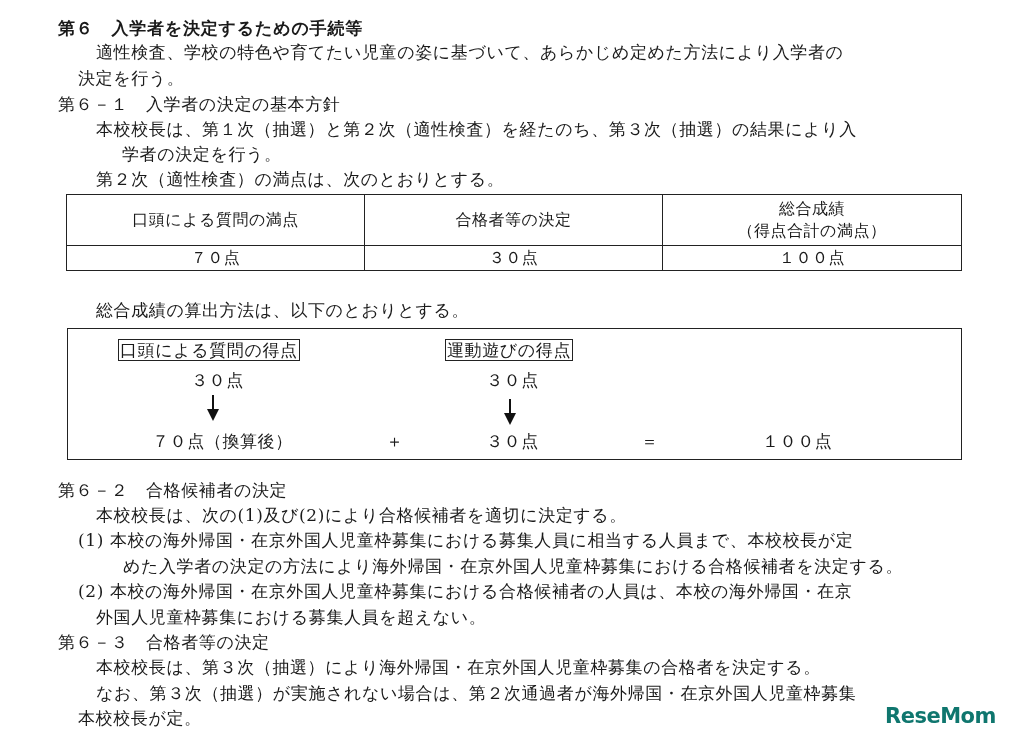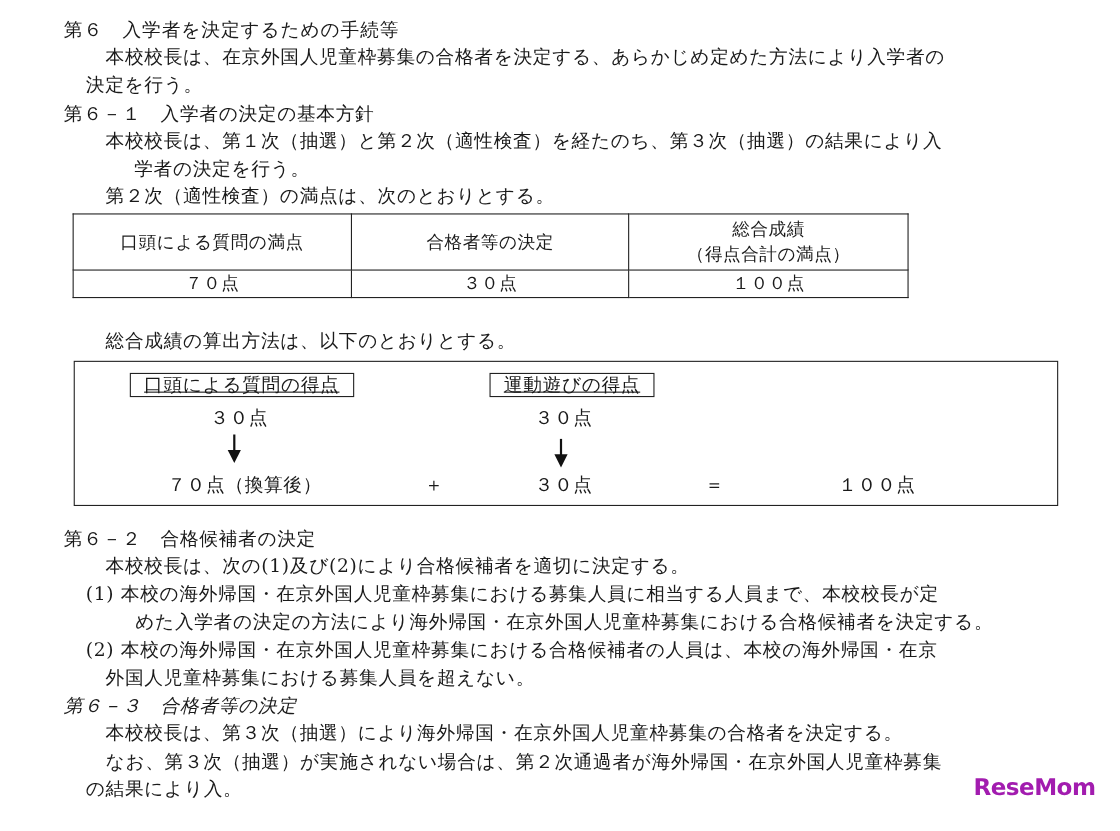--- a/index.html
+++ b/index.html
@@ -2,38 +2,38 @@
 <html><head>
   <meta charset="utf-8">
   <style>
     html, body { margin: 0; padding: 0; background: #ffffff; }
     body {
       width: 1018px; height: 755px; position: relative; overflow: hidden;
       font-family: "DejaVu Serif", "Liberation Serif", serif;
       color: #1a1a1a;
     }
     .line { position: absolute; font-size: 17px; line-height: 22px; white-space: nowrap; letter-spacing: 0.6px; }
-    .bold { font-family: "DejaVu Sans", "Liberation Sans", sans-serif; font-weight: normal; letter-spacing: 0.8px; }
-    table.scores { position: absolute; left: 66px; top: 194px; width: 760px; border-collapse: collapse; font-size: 16px; letter-spacing: 0.5px; border-radius: 10px; }
+    .bold { font-family: "DejaVu Sans", "Liberation Sans", sans-serif; font-weight: bold; letter-spacing: 0.8px; }
+    table.scores { position: absolute; left: 66px; top: 194px; width: 896px; border-collapse: collapse; font-size: 16px; letter-spacing: 0.5px; border-radius: 10px; }
     table.scores td { border: 1.5px solid #222; text-align: center; vertical-align: middle; padding: 0; }
     table.scores tr.head td { height: 50px; line-height: 22px; }
     table.scores tr.vals td { height: 24px; line-height: 22px; }
     .calcbox { position: absolute; left: 67px; top: 328px; width: 895px; height: 132px; border: 1.5px solid #222; box-sizing: border-box; }
     .cl { position: absolute; font-size: 17px; line-height: 22px; white-space: nowrap; letter-spacing: 0.6px; }
-    .boxed { border: 1.5px solid #222; padding: 0 12px; line-height: 21px; text-decoration: underline; }
+    .boxed { border: 1.5px solid #222; padding: 0 1px; line-height: 21px; }
     .arrow { position: absolute; width: 12px; height: 26px; }
     .arrow .shaft { position: absolute; left: 5px; top: 0; width: 1.5px; height: 16px; background: #111; }
     .arrow .head { position: absolute; left: 0; top: 14px; width: 0; height: 0; border-left: 6px solid transparent; border-right: 6px solid transparent; border-top: 12px solid #111; }
-    .logo { position: absolute; left: 885px; top: 704px; font-family: "DejaVu Sans", "Liberation Sans", sans-serif; font-weight: bold; font-size: 21px; color: #a21caf; letter-spacing: -0.5px; }
+    .logo { position: absolute; left: 885px; top: 704px; font-family: "DejaVu Sans", "Liberation Sans", sans-serif; font-weight: bold; font-size: 21px; color: #0f766e; letter-spacing: -0.5px; }
   </style>
 </head>
 <body>
 
 <div class="line bold" style="left:58px; top:17px;">第６　入学者を決定するための手続等</div>
-<div class="line" style="left:96px; top:41px;">本校校長は、在京外国人児童枠募集の合格者を決定する、あらかじめ定めた方法により入学者の</div>
+<div class="line" style="left:96px; top:41px;">適性検査、学校の特色や育てたい児童の姿に基づいて、あらかじめ定めた方法により入学者の</div>
 <div class="line" style="left:78px; top:67px;">決定を行う。</div>
 
 <div class="line" style="left:58px; top:93px;">第６－１　入学者の決定の基本方針</div>
 <div class="line" style="left:96px; top:118px;">本校校長は、第１次（抽選）と第２次（適性検査）を経たのち、第３次（抽選）の結果により入</div>
 <div class="line" style="left:78px; top:143px;margin-left:44px;">学者の決定を行う。</div>
 <div class="line" style="left:96px; top:168px;text-align:right;">第２次（適性検査）の満点は、次のとおりとする。</div>
 
 <table class="scores">
   <tbody>
       <tr class="head">
@@ -77,18 +77,18 @@
   <div class="cl" style="left:694px; top:101px;">１００点</div>
 </div>
 
 <div class="line" style="left:58px; top:479px;">第６－２　合格候補者の決定</div>
 <div class="line" style="left:96px; top:504px;">本校校長は、次の(1)及び(2)により合格候補者を適切に決定する。</div>
 <div class="line" style="left:78px; top:529px;">(1) 本校の海外帰国・在京外国人児童枠募集における募集人員に相当する人員まで、本校校長が定</div>
 <div class="line" style="left:96px; top:555px;margin-left:27px;">めた入学者の決定の方法により海外帰国・在京外国人児童枠募集における合格候補者を決定する。</div>
 <div class="line" style="left:78px; top:580px;">(2) 本校の海外帰国・在京外国人児童枠募集における合格候補者の人員は、本校の海外帰国・在京</div>
 <div class="line" style="left:96px; top:606px;">外国人児童枠募集における募集人員を超えない。</div>
 
-<div class="line" style="left:58px; top:631px;font-style:italic;">第６－３　合格者等の決定</div>
+<div class="line" style="left:58px; top:631px;">第６－３　合格者等の決定</div>
 <div class="line" style="left:96px; top:656px;">本校校長は、第３次（抽選）により海外帰国・在京外国人児童枠募集の合格者を決定する。</div>
 <div class="line" style="left:96px; top:682px;">なお、第３次（抽選）が実施されない場合は、第２次通過者が海外帰国・在京外国人児童枠募集</div>
-<div class="line" style="left:78px; top:707px;">の結果により入。</div>
+<div class="line" style="left:78px; top:707px;">本校校長が定。</div>
 
 <div class="logo">ReseMom</div>
 
 </body></html>

